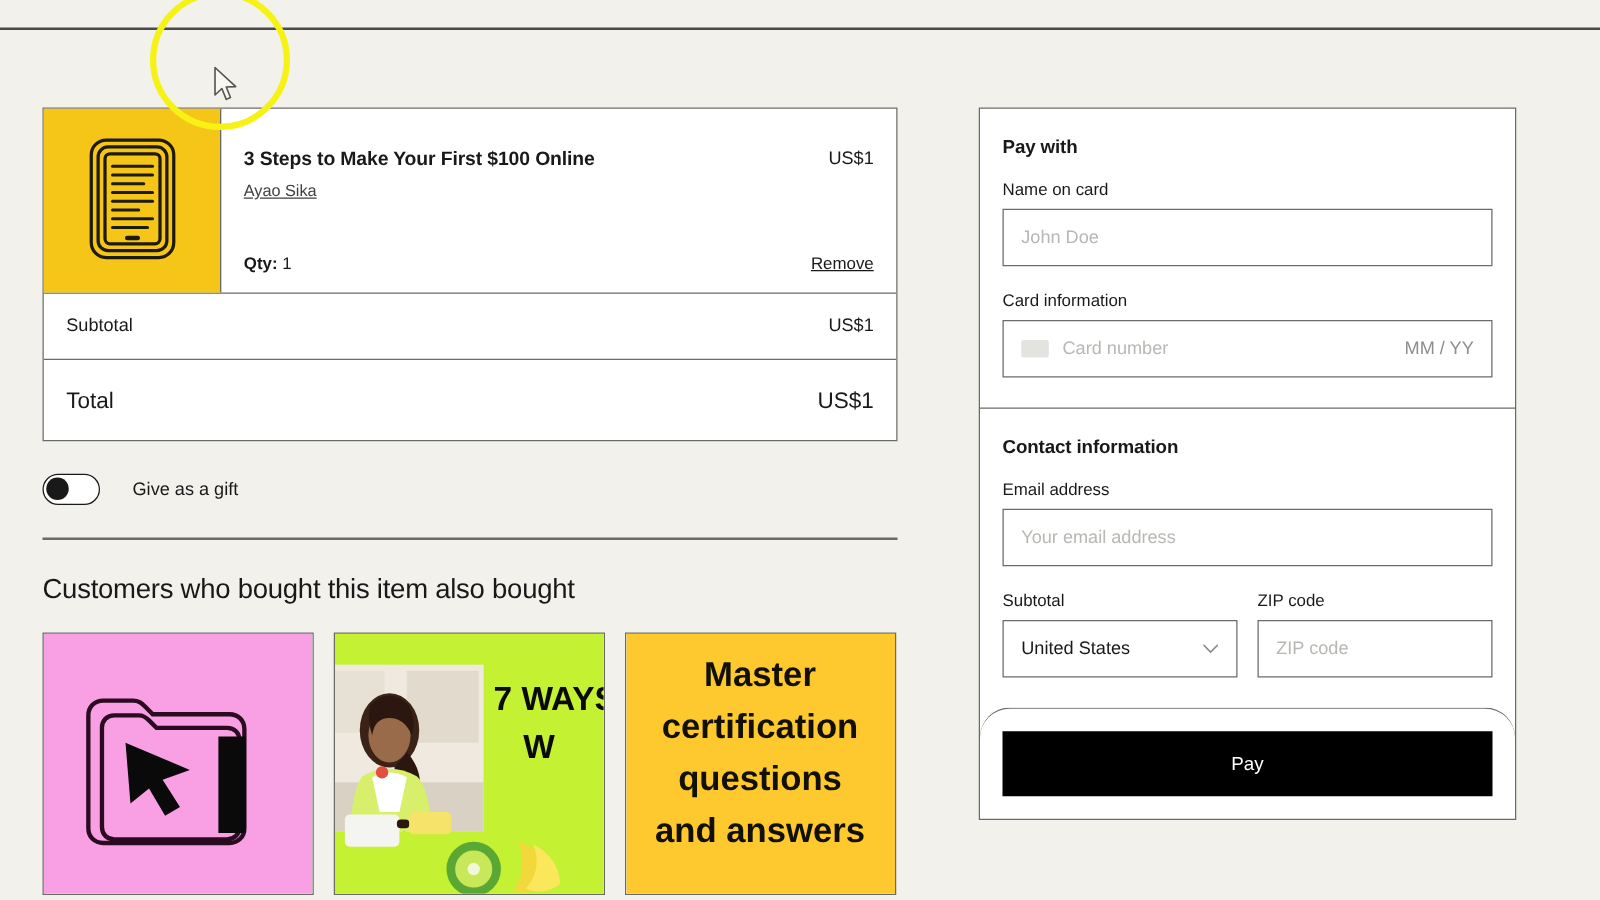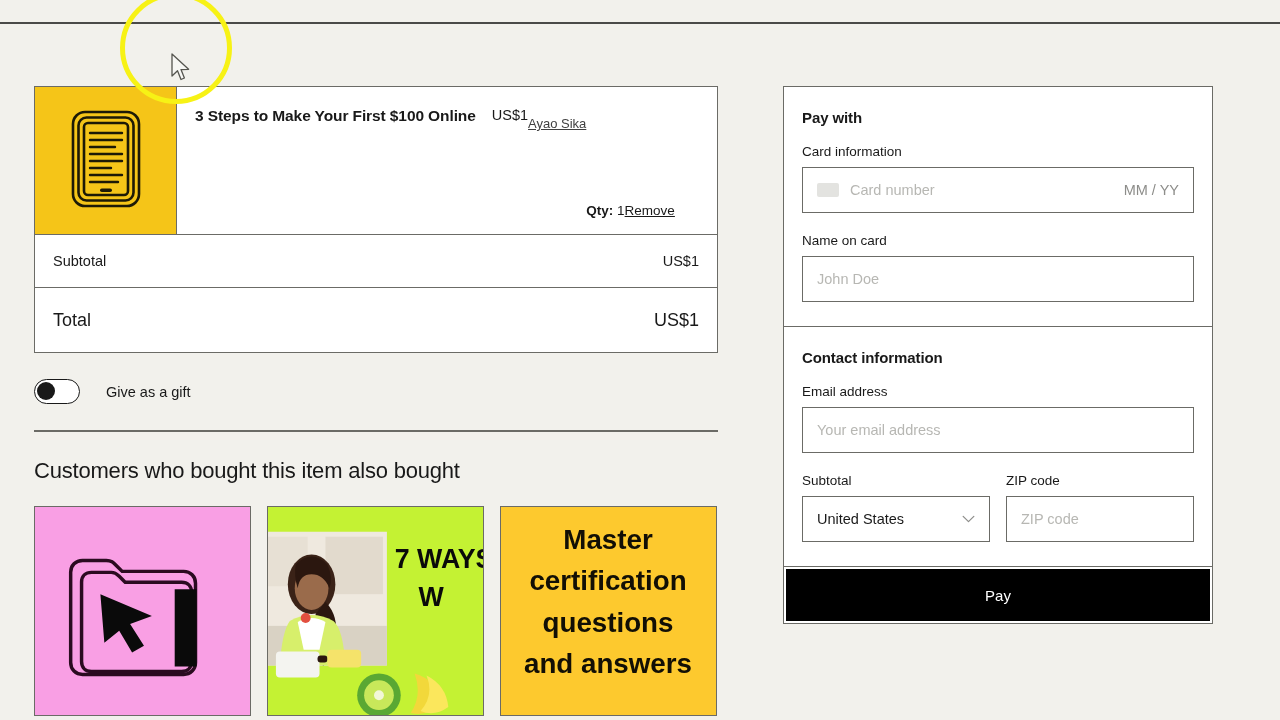--- a/index.html
+++ b/index.html
@@ -65,22 +65,23 @@
     border-right: 1.5px solid #6b6b66;
     display: flex;
     align-items: center;
     justify-content: center;
   }
 
   .item-thumb svg { display: block; }
 
   .item-body {
     flex: 1;
-    padding: 20px 18px 14px 18px;
-    display: flex;
+    padding: 32px 18px 14px 18px;
+    display: flex;
+    flex-direction: column;
     position: relative;
   }
 
   .item-row-top {
     display: flex;
     justify-content: space-between;
     align-items: flex-start;
   }
 
   .item-title {
@@ -284,22 +285,23 @@
     text-align: center;
   }
 
   .chev {
     width: 13px;
     height: 8px;
     flex: none;
   }
 
   .pay-footer {
-    padding: 2px;
+    padding: 18px;
     border-top: 1.5px solid #6b6b66;
+    border-radius: 24px;
   }
 
   .pay-button {
     width: 100%;
     height: 52px;
     background: #000000;
     color: #ffffff;
     border: none;
     font-family: "Liberation Sans", sans-serif;
     font-size: 15px;
@@ -461,34 +463,34 @@
     </div>
   </div>
 
   <div class="right-col">
     <div class="pay-panel">
 
       <div class="panel-section">
         <div class="section-head">Pay with</div>
 
         <div class="field-group">
+          <label class="field-label">Name on card</label>
+          <div class="field-box">
+            <span>John Doe</span>
+          </div>
+        </div>
+
+        <div class="field-group">
           <label class="field-label">Card information</label>
           <div class="field-box card">
             <span class="card-left">
               <span class="card-chip"></span>
               <span>Card number</span>
             </span>
             <span class="expiry">MM / YY</span>
-          </div>
-        </div>
-
-        <div class="field-group">
-          <label class="field-label">Name on card</label>
-          <div class="field-box">
-            <span>John Doe</span>
           </div>
         </div>
       </div>
 
       <div class="panel-section">
         <div class="section-head">Contact information</div>
 
         <div class="field-group">
           <label class="field-label">Email address</label>
           <div class="field-box">

